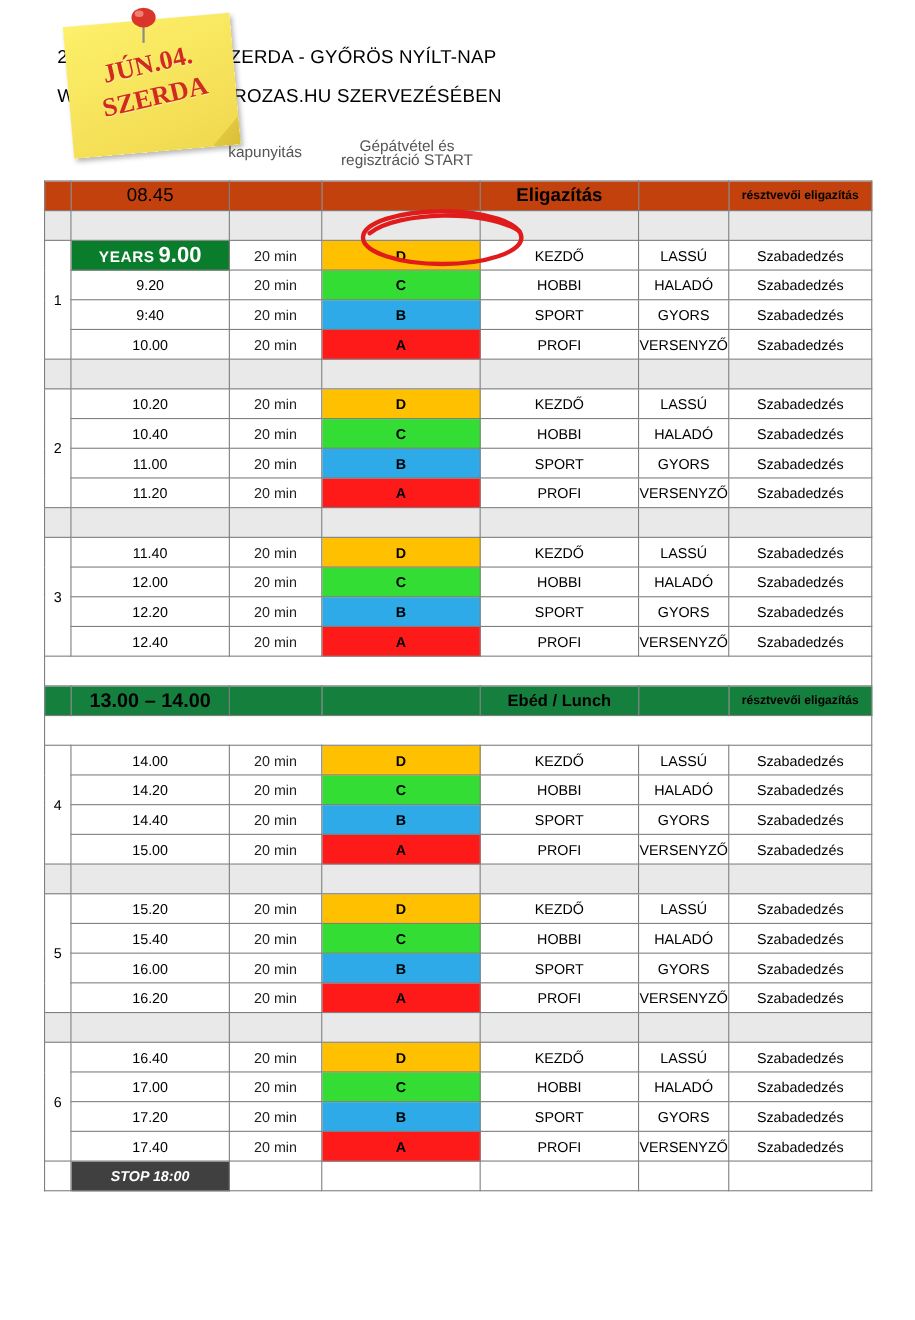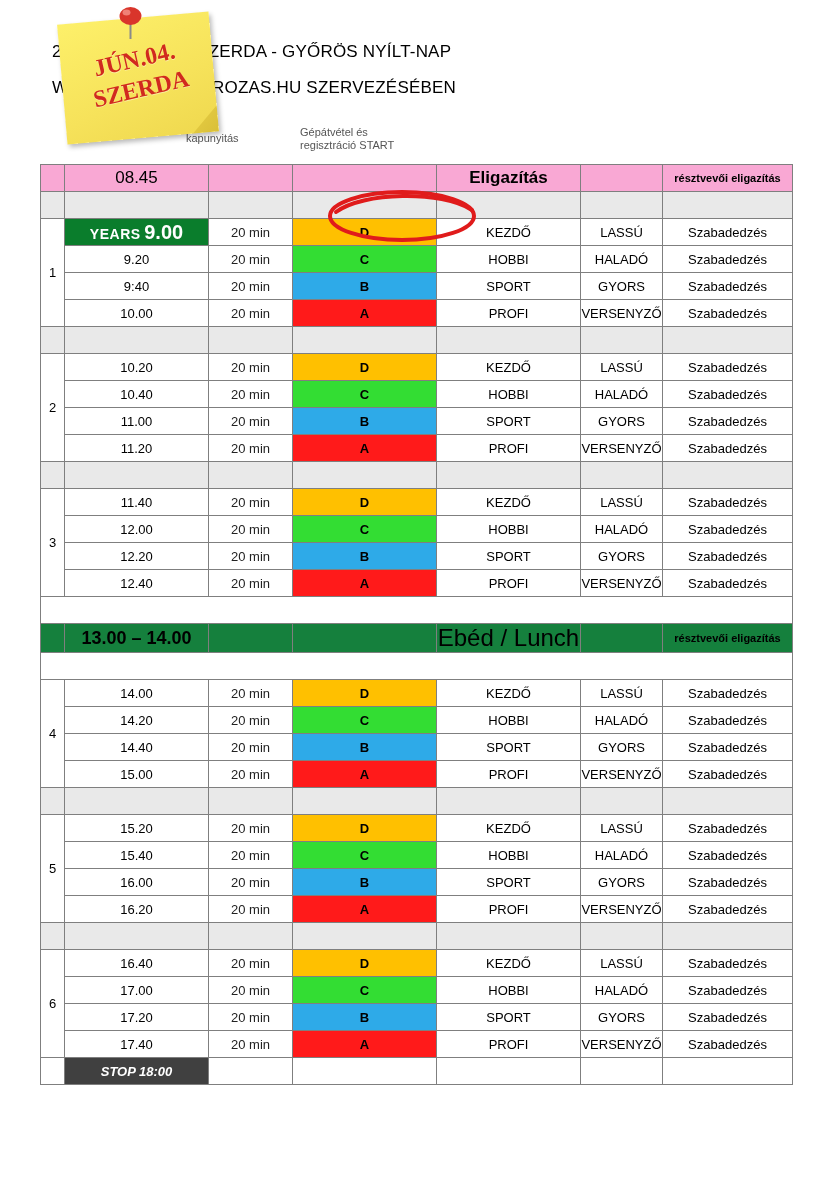--- a/index.html
+++ b/index.html
@@ -79,21 +79,21 @@
     font-family:"Liberation Serif", serif;
     font-weight:bold;font-size:24px;line-height:30px;
     text-shadow:0 1px 0 rgba(255,255,255,.4);
   }
   .pin{
     position:absolute;left:116px;top:6px;width:30px;height:34px;z-index:31;
   }
 
   
   .float-label{
-    position:absolute;color:#555;font-size:11px;text-align:left;line-height:13px;z-index:5;
+    position:absolute;color:#555;font-size:14px;text-align:center;line-height:13px;z-index:5;
   }
   .fl-kapu{left:186px;top:132px;width:110px;}
   .fl-gep{left:300px;top:126px;width:140px;}
 
   
   table.sched{
     position:absolute;left:40px;top:164px;
     border-collapse:collapse;
     width:752px;
     table-layout:fixed;
@@ -122,34 +122,34 @@
   .cell-note{font-size:11px;}
 
   .g-D{background:#ffc000;}
   .g-C{background:#33dd33;}
   .g-B{background:#2eaae8;}
   .g-A{background:#ff1a1a;}
 
   .spacer td{height:12px;background:#e9e9e9;border:1px solid #7f7f7f;}
   .blankrow td{height:12px;background:#ffffff;border:none;}
 
-  .topbar td{height:30px;background:#f9a8d4;}
+  .topbar td{height:30px;background:#c2410c;}
   .topbar .cell-time{font-size:17px;}
   .topbar .cell-lvl{font-weight:bold;font-size:17px;}
   .topbar .cell-note{font-weight:bold;font-size:11px;}
 
   .start-cell{
     background:#0a7d2c;color:#ffffff;font-weight:bold;
   }
   .start-cell .lbl{font-size:14px;letter-spacing:.5px;}
   .start-cell .tm{font-size:20px;}
 
   .lunch td{height:40px;background:#15803d;}
   .lunch .cell-time{font-size:18px;font-weight:bold;}
-  .lunch .cell-lvl{font-size:24px;font-weight:normal;}
+  .lunch .cell-lvl{font-size:15px;font-weight:bold;}
   .lunch .cell-note{font-size:11px;font-weight:bold;}
 
   .stop-cell{
     background:#404040;color:#ffffff;font-weight:bold;font-style:italic;font-size:16px;
   }
 
   
   .ellipse{
     position:absolute;left:322px;top:186px;width:160px;height:60px;
     z-index:20;pointer-events:none;

